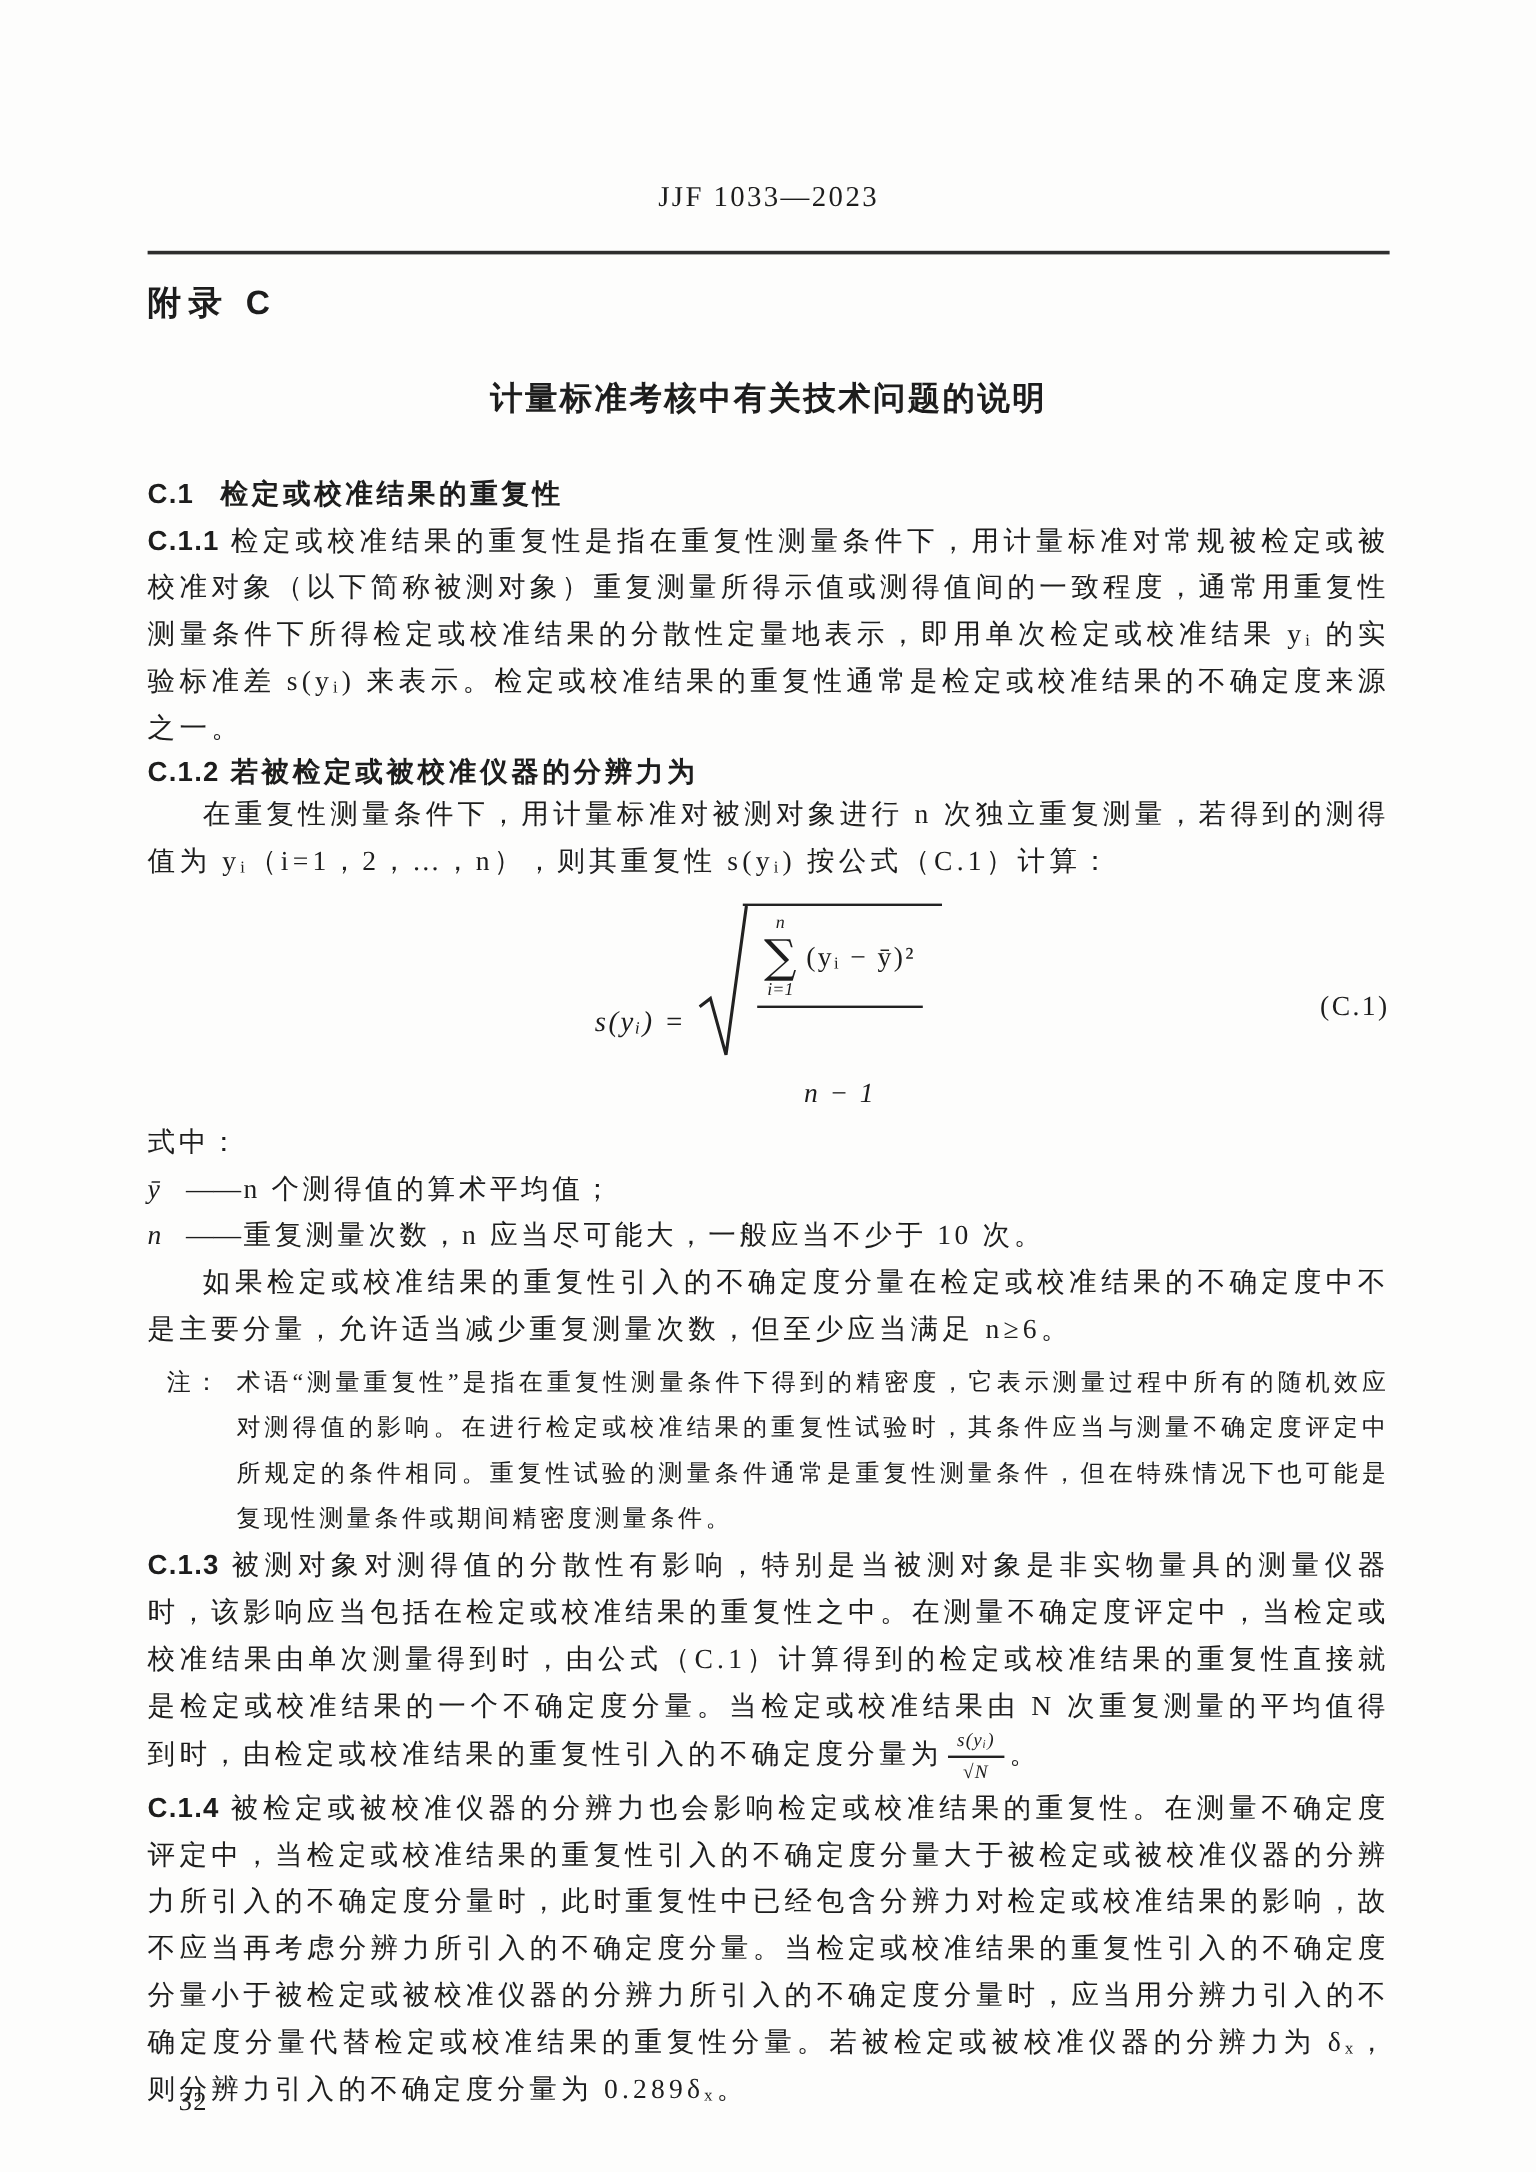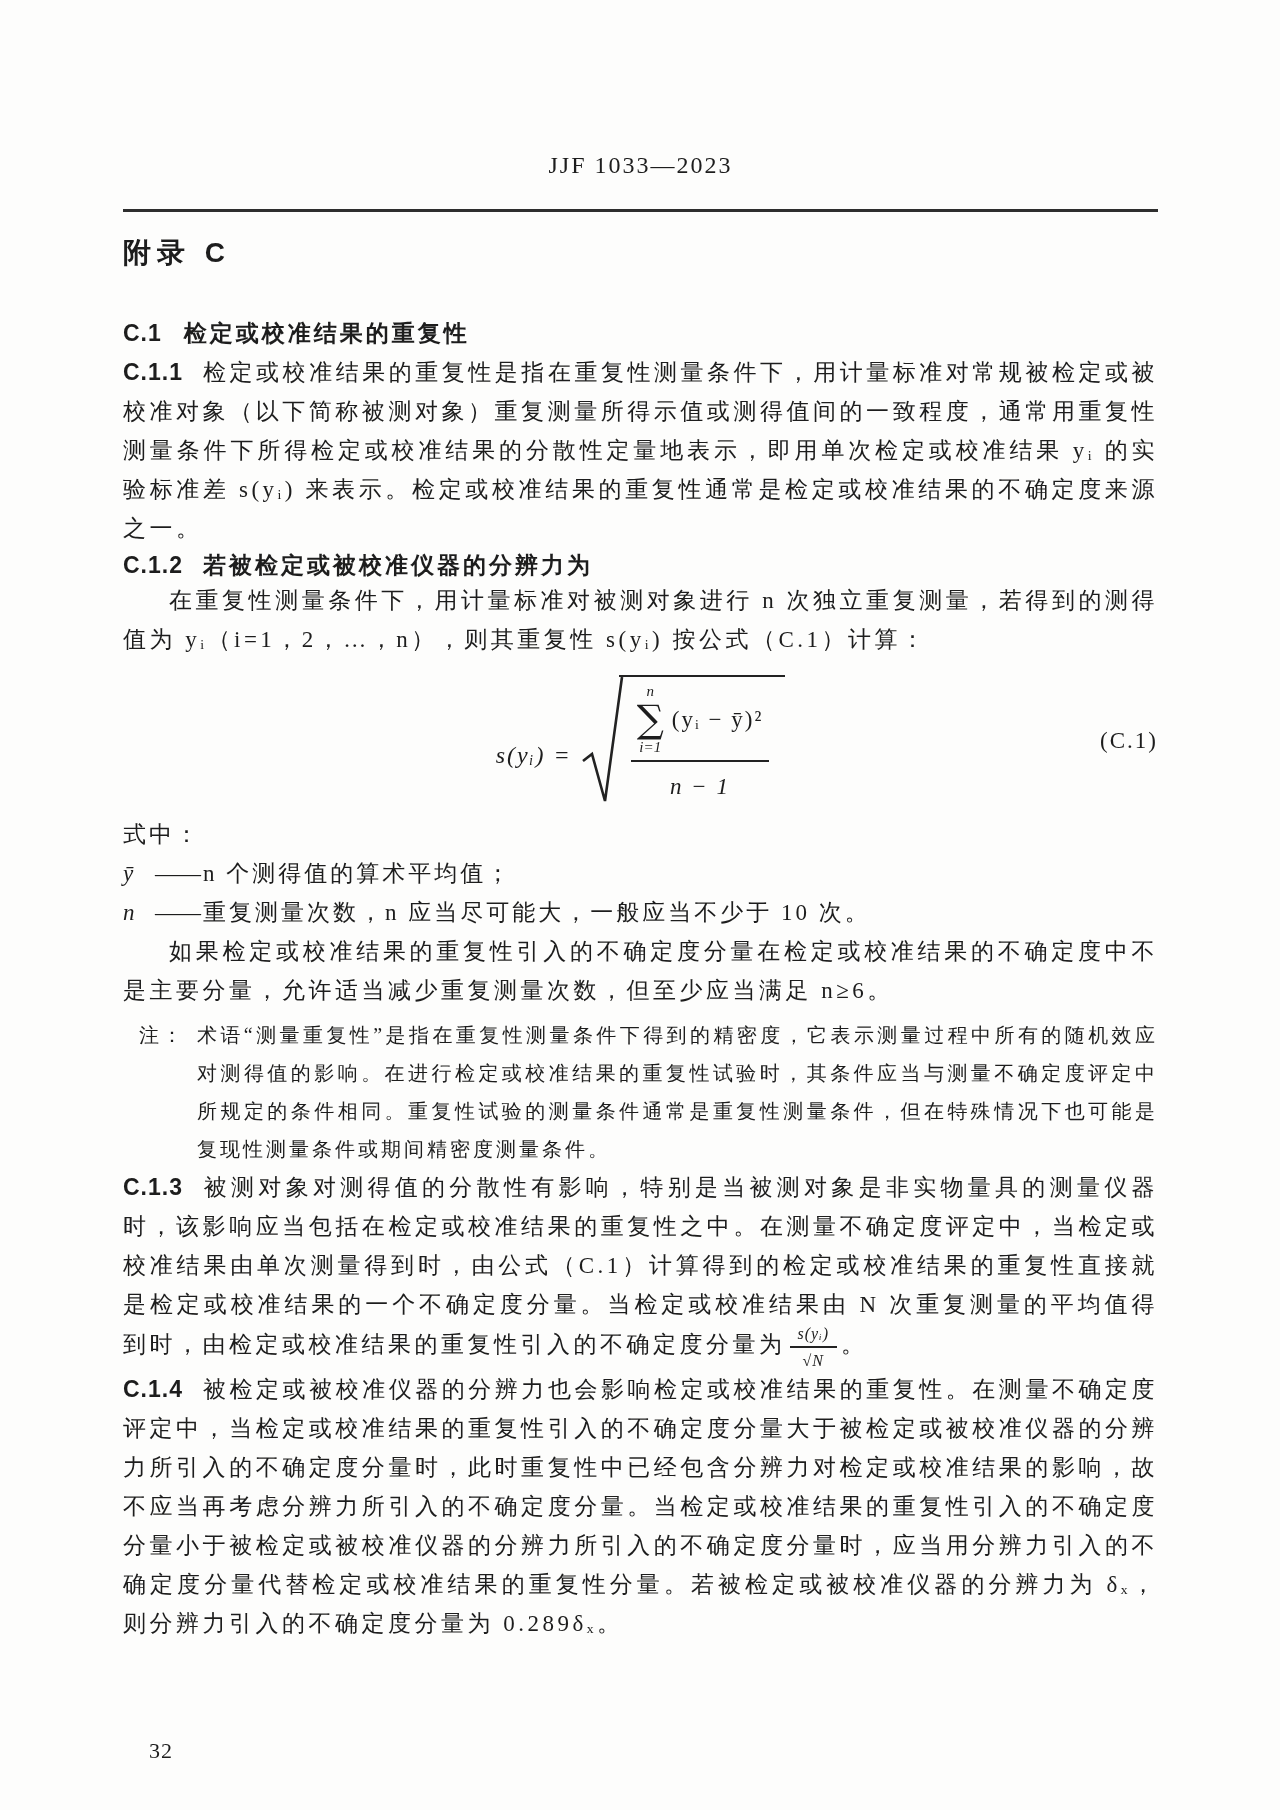--- a/index.html
+++ b/index.html
@@ -57,21 +57,21 @@
     line-height:39px;
     letter-spacing:3.5px;
     text-align:justify;
     text-justify:inter-character;
   }
   p.body.first { margin-top:4px; }
   .clause-num {
     font-family:"Liberation Sans", sans-serif;
     font-weight:bold;
     letter-spacing:1px;
-    margin-right:20px;
+    margin-right:9px;
   }
   .h-c12 {
     margin-top:2px;
     font-family:"Liberation Sans", sans-serif;
     font-weight:bold;
     font-size:23px;
     letter-spacing:3px;
   }
   .indent { text-indent:2em; }
 
@@ -99,20 +99,21 @@
     padding:5px 16px 0 12px;
   }
   .frac { display:inline-flex; flex-direction:column; align-items:center; }
   .frac-num { display:flex; align-items:center; gap:8px; padding:0 6px 5px; }
   .frac-bar { align-self:stretch; border-top:2px solid #222; height:0; }
   .frac-den {
     padding-top:12px;
     font-style:italic;
     font-size:23px;
     letter-spacing:2px;
+    margin-top:46px;
   }
   .sum { display:inline-flex; flex-direction:column; align-items:center; line-height:1; }
   .sum-upper { font-style:italic; font-size:15px; padding-bottom:2px; }
   .sum-sigma { font-size:38px; font-family:"DejaVu Serif", serif; line-height:0.95; }
   .sum-lower { font-style:italic; font-size:15px; padding-top:3px; }
   .num-expr { font-size:23px; letter-spacing:2px; }
   .formula-label {
     position:absolute;
     right:0; top:50%;
     transform:translateY(-50%);
@@ -165,20 +166,21 @@
 <body>
 
 <div class="page">
   <div class="content">
 
     <div class="doc-code">JJF 1033—2023</div>
     <hr class="rule">
 
     <div class="appendix-label">附录 C</div>
 
+    <div class="doc-title">计量标准考核中有关技术问题的说明</div>
 
     <div class="h-c1">
       <span class="clause-num">C.1</span><span>检定或校准结果的重复性</span>
     </div>
 
     <p class="body first">
       <span class="clause-num">C.1.1</span><span>检定或校准结果的重复性是指在重复性测量条件下，用计量标准对常规被检定或被校准对象（以下简称被测对象）重复测量所得示值或测得值间的一致程度，通常用重复性测量条件下所得检定或校准结果的分散性定量地表示，即用单次检定或校准结果 yᵢ 的实验标准差 s(yᵢ) 来表示。检定或校准结果的重复性通常是检定或校准结果的不确定度来源之一。</span>
     </p>
 
     <div class="h-c12">

